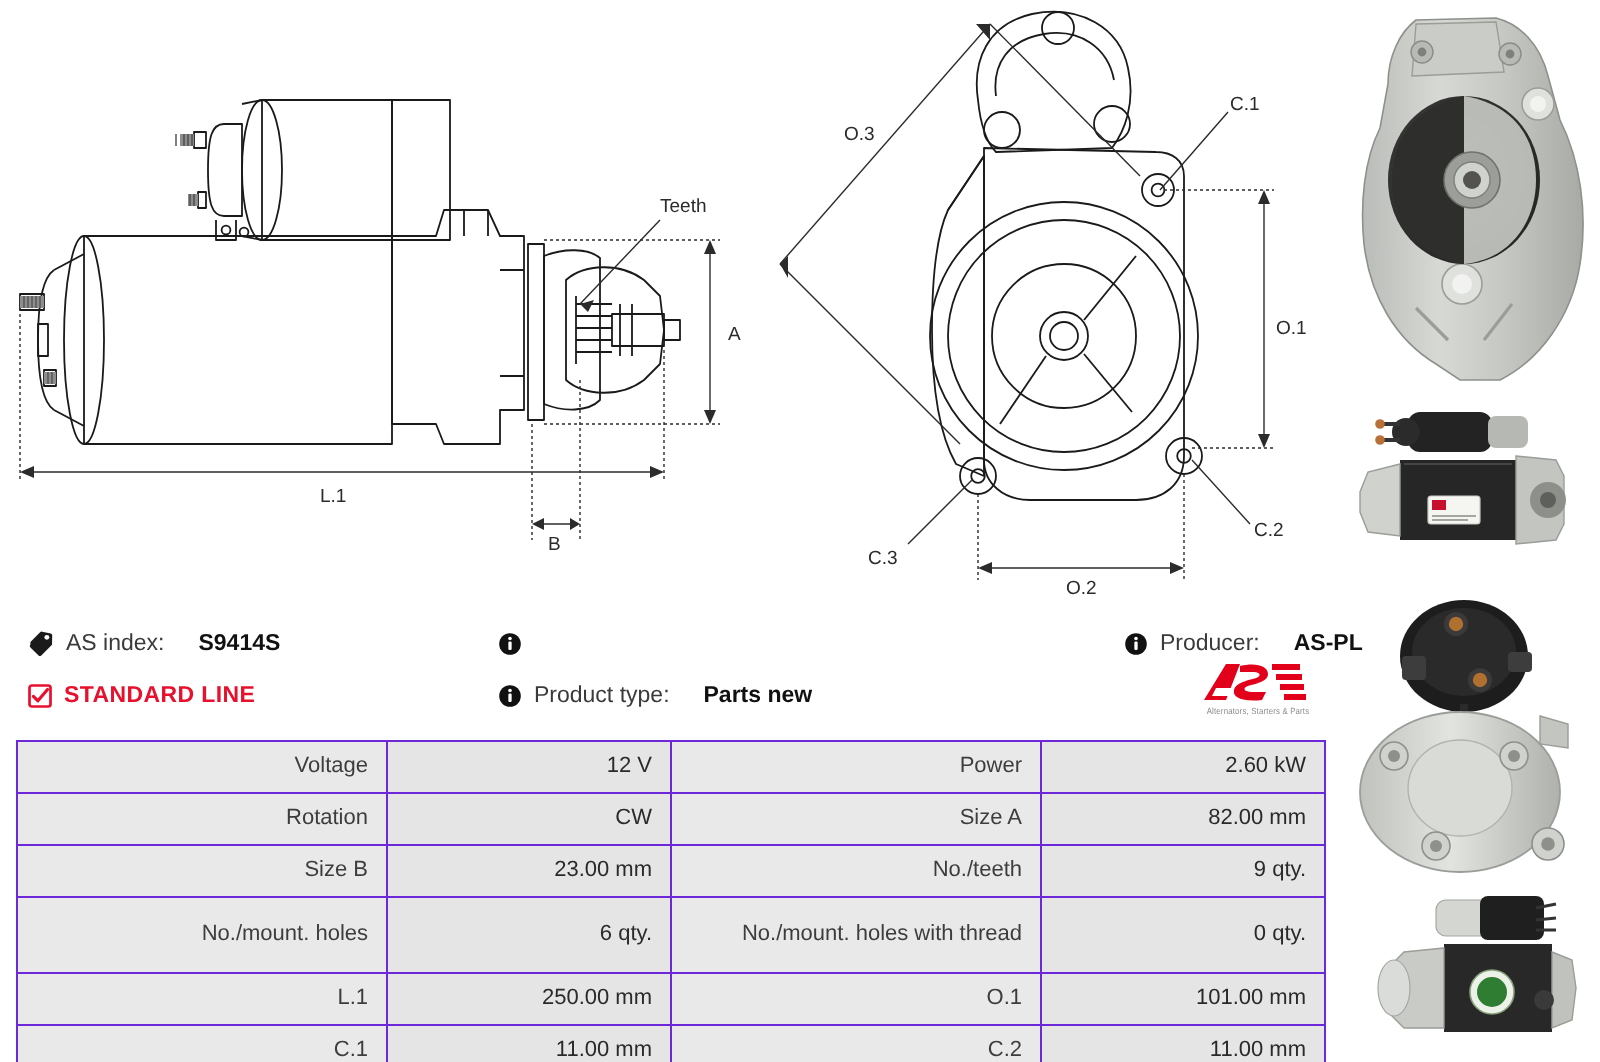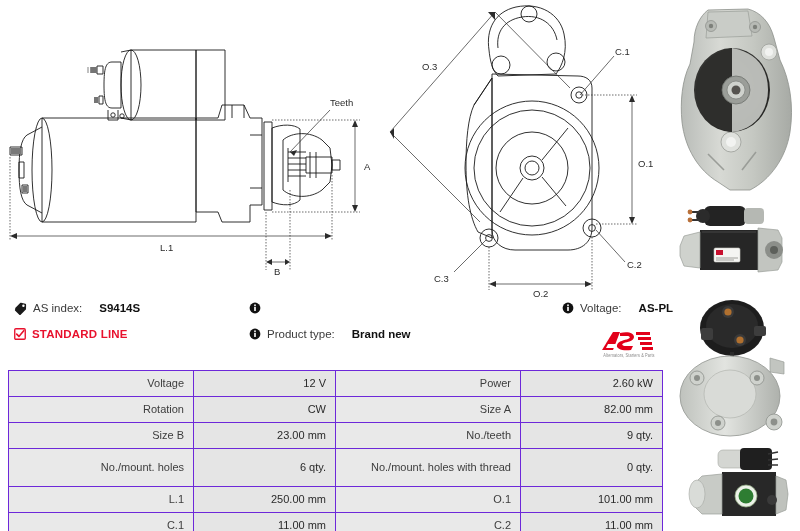--- a/index.html
+++ b/index.html
@@ -50,21 +50,21 @@
     left: 0; top: 302px;
     width: 670px; height: 64px;
   }
   .info-col { position: absolute; top: 0; }
   .ic1 { left: 14px;  width: 230px; }
   .ic2 { left: 249px; width: 300px; }
   .ic3 { left: 562px; width: 108px; }
 
   .info-line {
     display: flex;
-    align-items: flex-start;
+    align-items: flex-end;
     height: 26px;
     font-size: 11.5px;
     color: #2b2b2b;
     white-space: nowrap;
   }
   .info-line.red { color: #e8112d; font-weight: bold; font-size: 11.5px; letter-spacing: .2px; }
   .ico {
     display: inline-block;
     flex: 0 0 auto;
     margin-right: 6px;
@@ -465,34 +465,34 @@
       </div>
       <div class="info-line">
         <span class="ico">
           <svg width="12" height="12" viewBox="0 0 16 16">
             <circle cx="8" cy="8" r="7.2" fill="#111111"></circle>
             <circle cx="8" cy="4.3" r="1.2" fill="#ffffff"></circle>
             <rect x="6.9" y="6.4" width="2.2" height="5.6" rx="0.8" fill="#ffffff"></rect>
           </svg>
         </span>
         <span class="lbl">Product type:</span>
-        <span class="val">Brand new</span>
+        <span class="val">Parts new</span>
       </div>
     </div>
 
     <div class="info-col ic3">
       <div class="info-line">
         <span class="ico">
           <svg width="12" height="12" viewBox="0 0 16 16">
             <circle cx="8" cy="8" r="7.2" fill="#111111"></circle>
             <circle cx="8" cy="4.3" r="1.2" fill="#ffffff"></circle>
             <rect x="6.9" y="6.4" width="2.2" height="5.6" rx="0.8" fill="#ffffff"></rect>
           </svg>
         </span>
-        <span class="lbl">Voltage:</span>
+        <span class="lbl">Producer:</span>
         <span class="val">AS-PL</span>
       </div>
     </div>
   </div>
 
   <div class="logo-wrap">
     <svg width="58" height="22" viewBox="0 0 58 22" style="display:block;margin:0 auto;">
       <path d="M2,20 L13,2 L20,2 L13,20 Z" fill="#e2001a"></path>
       <path d="M8,14 L19,14 L17,18 L6,18 Z" fill="#ffffff"></path>
       <path d="M20,3 C28,1 34,3 34,7 C34,11 27,12 24,13 C21,14 22,16 26,16 L33,16 L31,20

